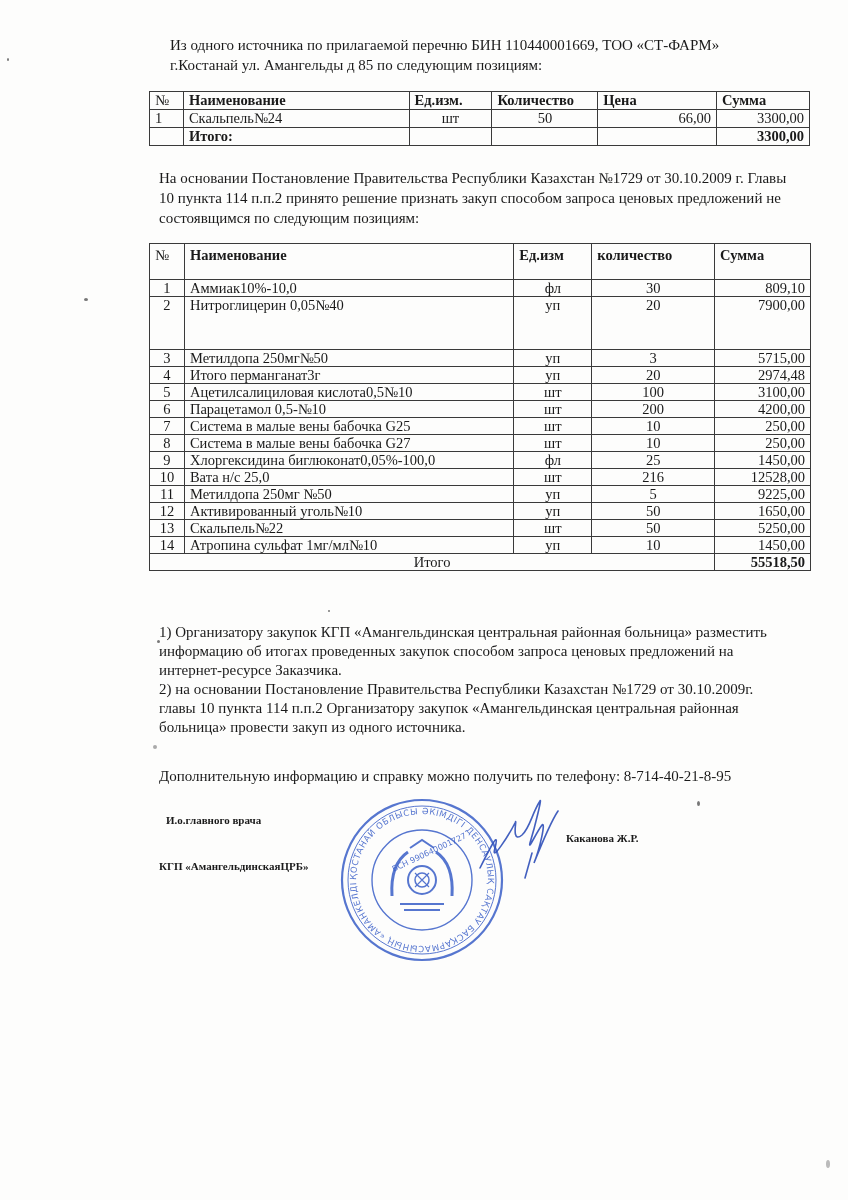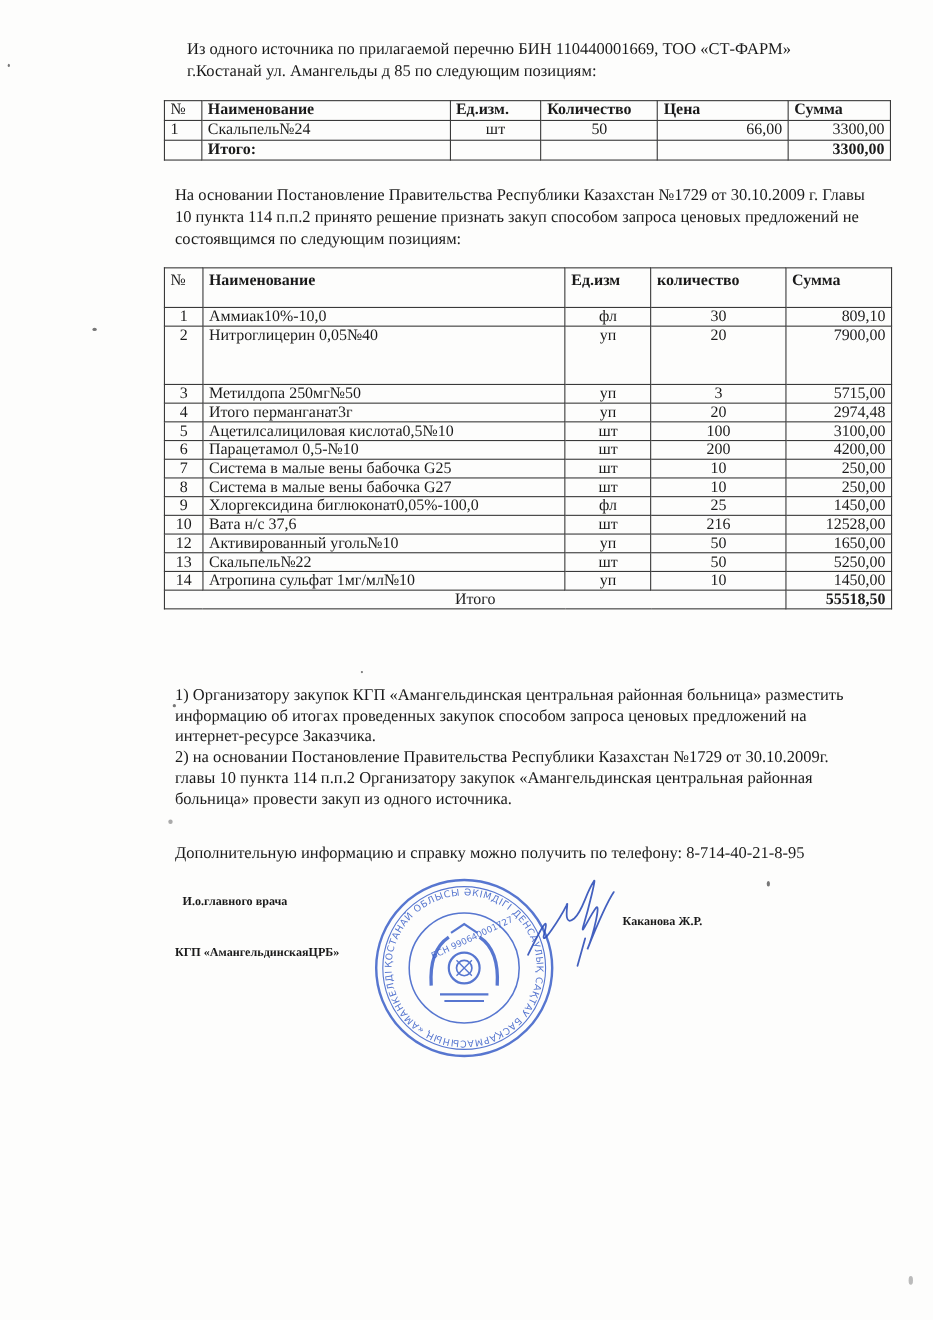--- a/index.html
+++ b/index.html
@@ -146,24 +146,31 @@
       </tr>
       <tr>
         <td class="c">9</td>
         <td>Хлоргексидина биглюконат0,05%-100,0</td>
         <td class="c">фл</td>
         <td class="c">25</td>
         <td class="r">1450,00</td>
       </tr>
       <tr>
         <td class="c">10</td>
-        <td>Вата н/с 37,6</td>
+        <td>Вата н/с 25,0</td>
         <td class="c">шт</td>
         <td class="c">216</td>
         <td class="r">12528,00</td>
+      </tr>
+      <tr>
+        <td class="c">11</td>
+        <td>Метилдопа 250мг №50</td>
+        <td class="c">уп</td>
+        <td class="c">5</td>
+        <td class="r">9225,00</td>
       </tr>
       <tr>
         <td class="c">12</td>
         <td>Активированный уголь№10</td>
         <td class="c">уп</td>
         <td class="c">50</td>
         <td class="r">1650,00</td>
       </tr>
       <tr>
         <td class="c">13</td>

